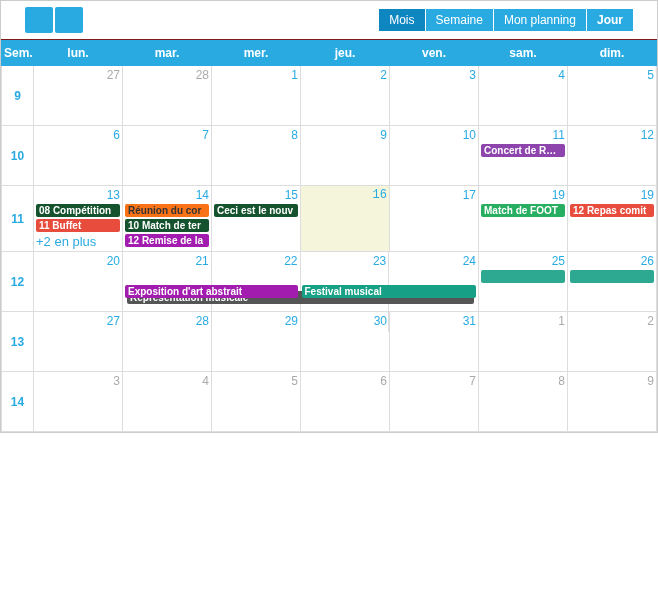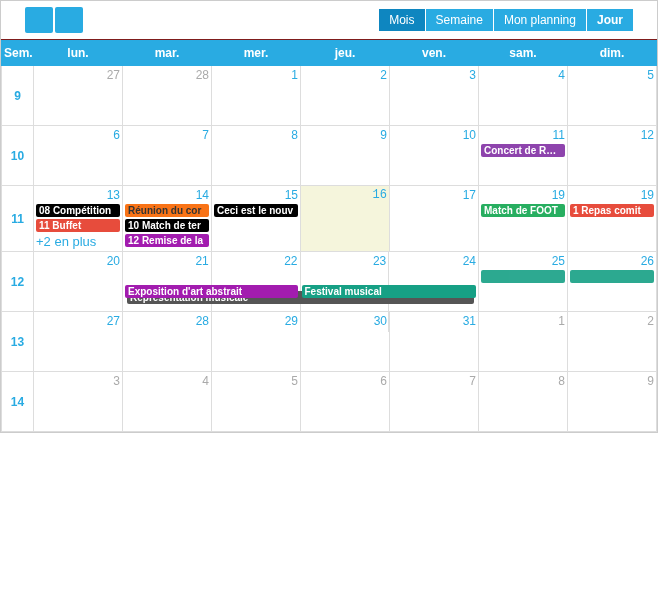--- a/index.html
+++ b/index.html
@@ -44,21 +44,21 @@
     .day-num {
       color: #29abe2; font-size: 12px; text-align: right;
       display: block; margin-bottom: 2px;
     }
     .day-num.other-month { color: #aaa; }
     .event-pill {
       display: block; color: #fff; font-size: 10px; padding: 1px 3px;
       border-radius: 2px; margin-bottom: 2px; white-space: nowrap;
       overflow: hidden; text-overflow: ellipsis; cursor: pointer; font-weight: bold;
     }
-    .event-pill.orange { background: #000000; }
+    .event-pill.orange { background: #14532d; }
     .event-pill.red { background: #e74c3c; }
     .event-pill.yellow-bg { background: #f97316; color: #333; }
     .event-pill.blue { background: #a21caf; }
     .event-pill.green { background: #27ae60; }
     .event-pill.purple { background: #8e44ad; }
     .event-pill.dark-gray { background: #555; }
     .event-pill.teal { background: #16a085; }
     .more-link { color: #29abe2; font-size: 13px; cursor: pointer; display: block; }
     .highlighted-day { background: #f5f5dc !important; font-family: Liberation Mono, monospace; }
 
@@ -182,21 +182,21 @@
           </td>
         <td>
             <span class="day-num">17</span>
           </td>
         <td>
           <span class="day-num">19</span>
           <span class="event-pill green">Match de FOOT</span>
         </td>
         <td>
           <span class="day-num">19</span>
-          <span class="event-pill red">1 Repas comit</span>
+          <span class="event-pill red">12 Repas comit</span>
         </td>
       </tr>
 
       <tr>
         <td class="sem-cell">12</td>
         <td style="vertical-align:top; padding: 2px;">
           <span class="day-num">20</span>
         </td>
         <td colspan="4" style="padding:0; border: 1px solid #ddd; vertical-align:top;">
           <div style="display:grid; grid-template-columns: repeat(4, 1fr); height: 80px;">

